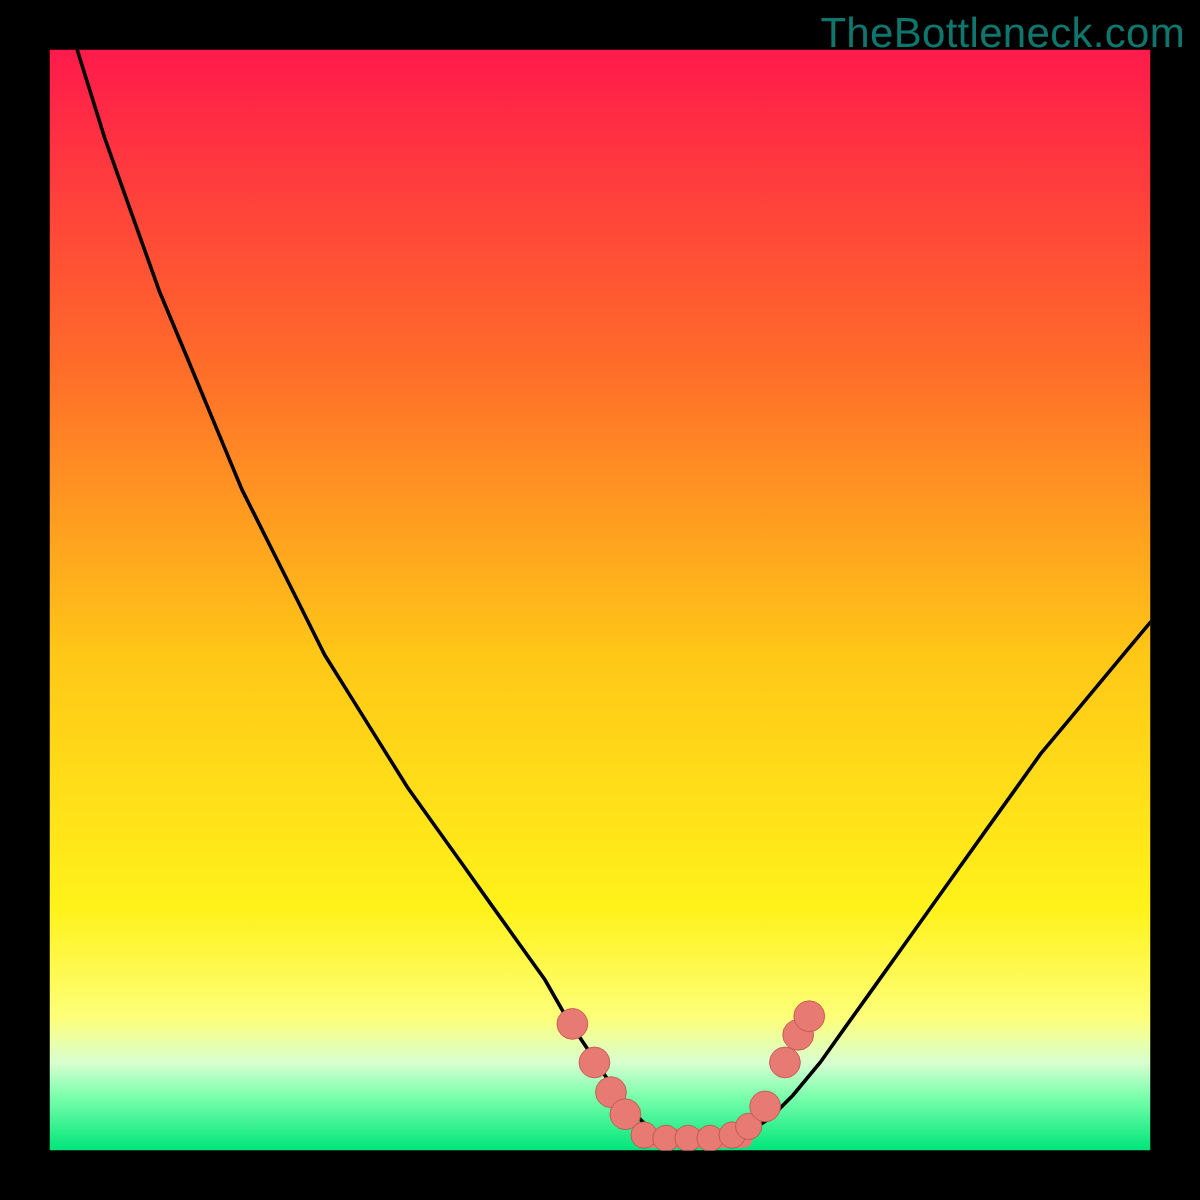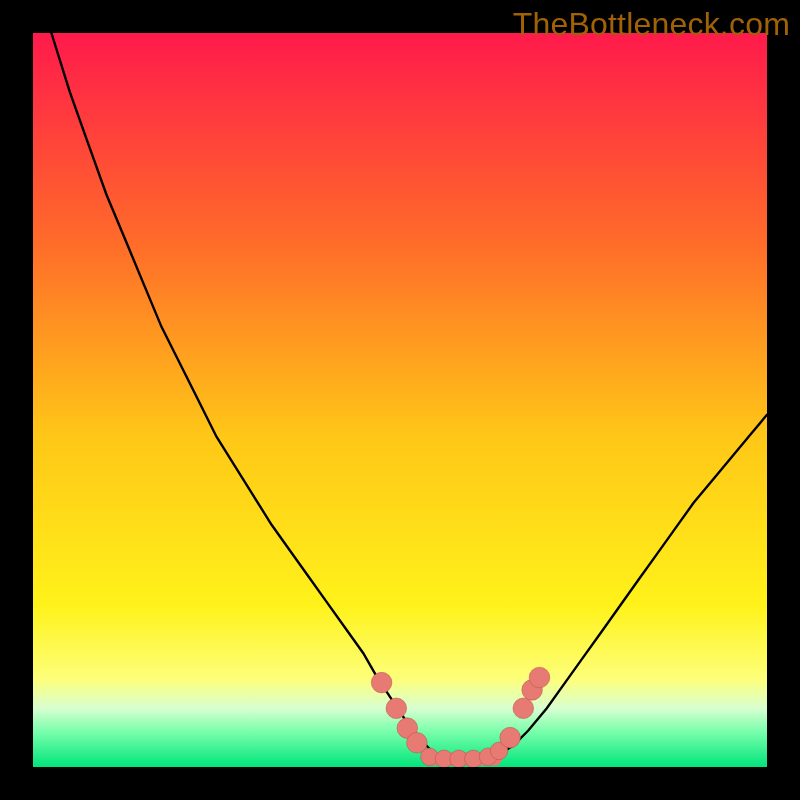--- a/index.html
+++ b/index.html
@@ -22,22 +22,22 @@
     position: absolute;
     left: 33px;
     top: 33px;
     width: 734px;
     height: 734px;
   }
   .watermark {
     position: absolute;
     top: 6px;
     right: 10px;
-    color: #a16207;
-    font-size: 32px;
+    color: #0f766e;
+    font-size: 28px;
     font-weight: 500;
     letter-spacing: 0.2px;
     user-select: none;
   }
   svg { display: block; }
 </style>
 </head>
 <body>
 
 <div class="frame">

